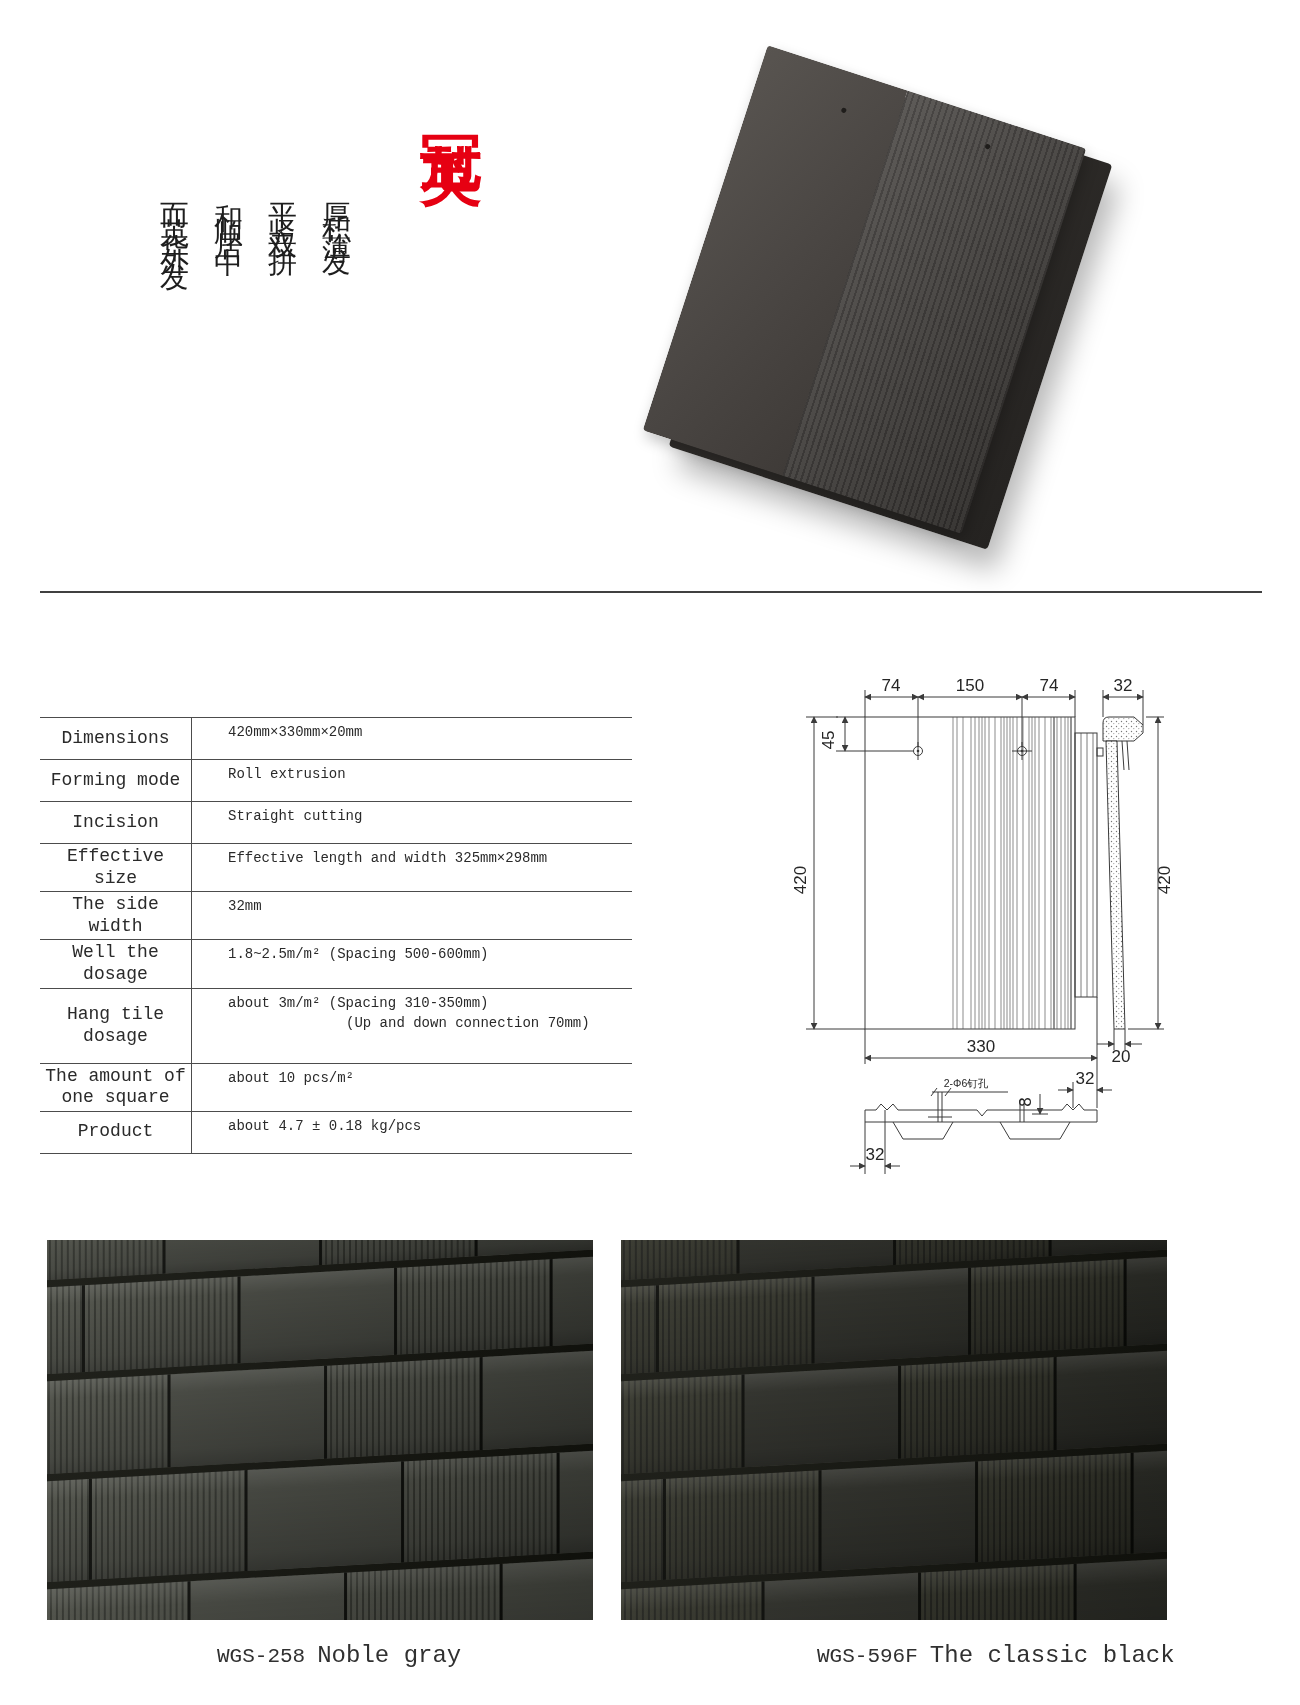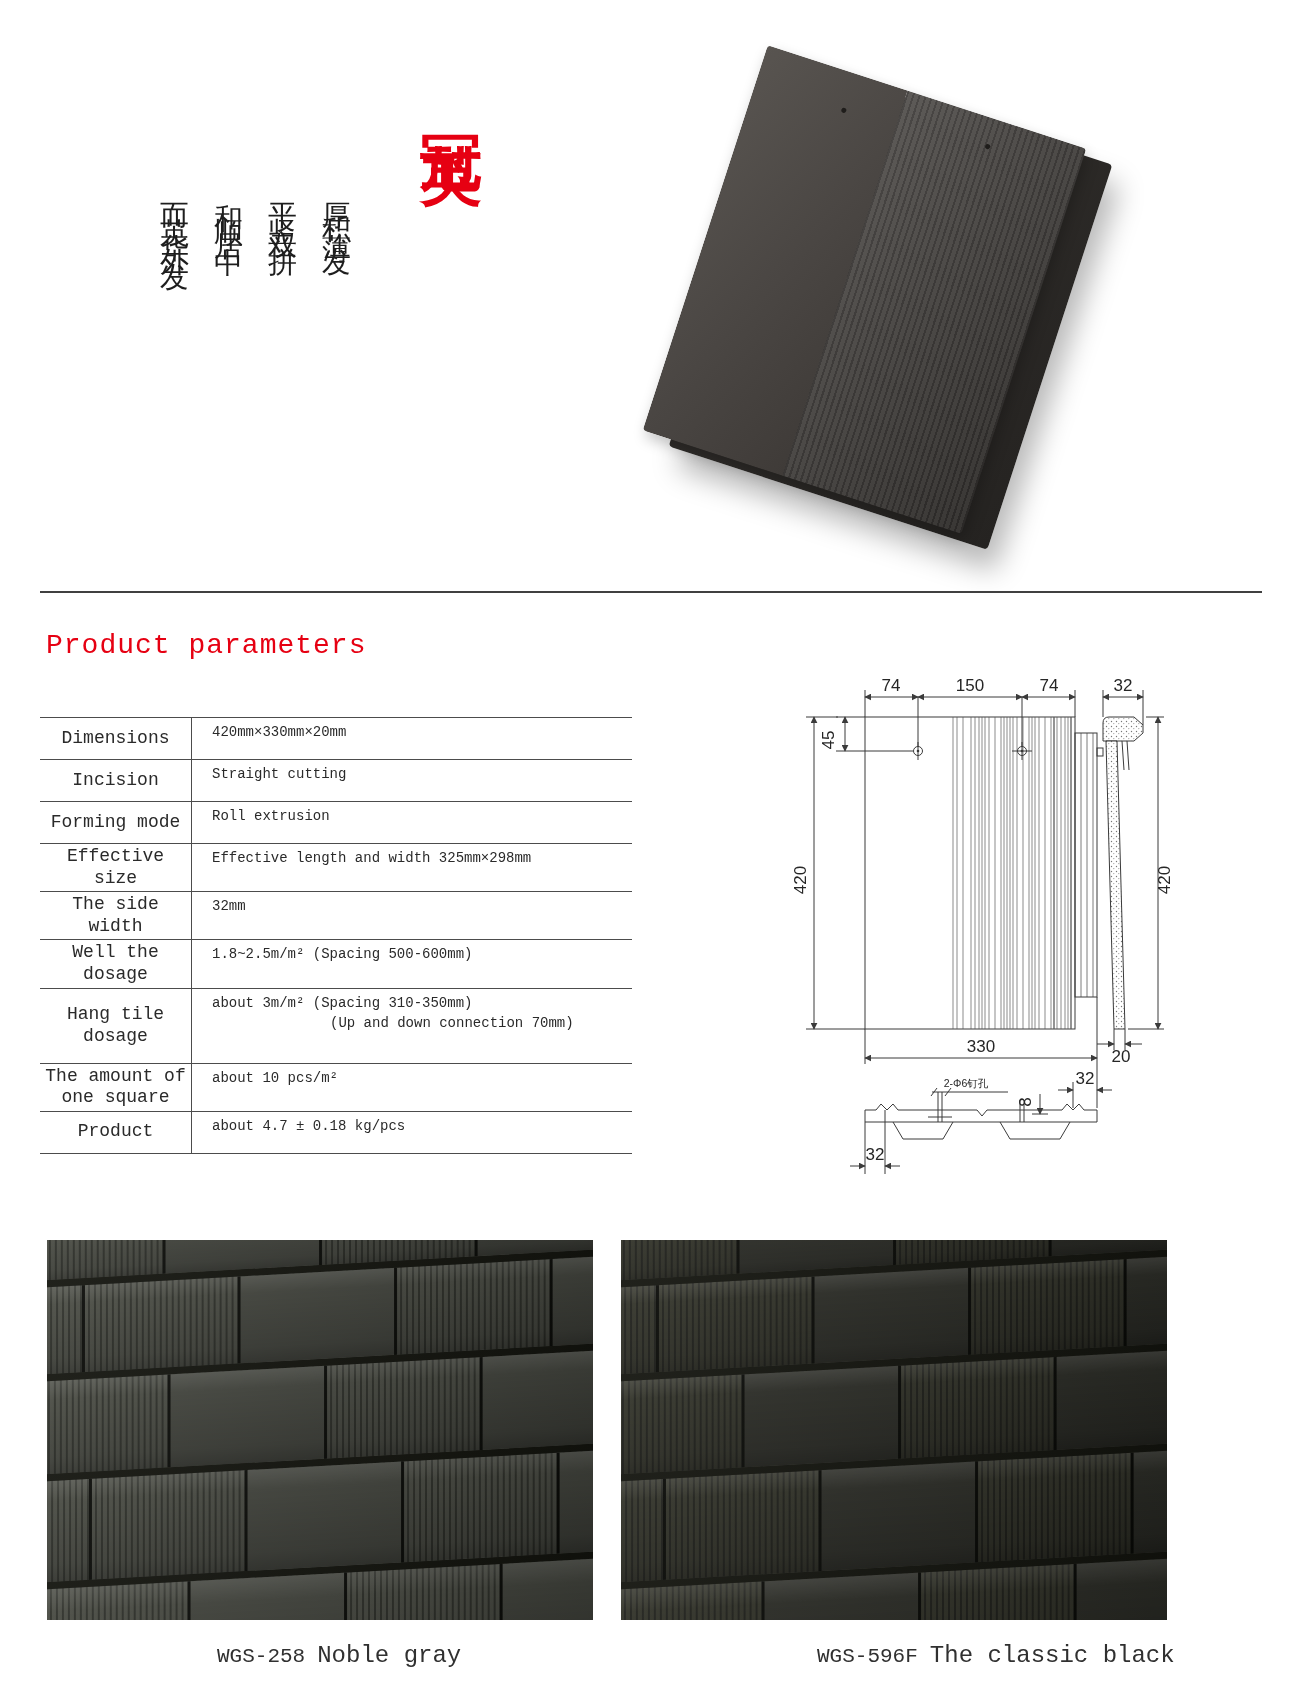--- a/index.html
+++ b/index.html
@@ -25,21 +25,21 @@
   .hole{position:absolute;width:5px;height:5px;border-radius:50%;background:#1f1d1b;}
   .hole.h1{left:27%;top:9%;}
   .hole.h2{left:71%;top:6.5%;}
 
   
   .divider{position:absolute;left:40px;top:591px;width:1222px;height:2px;background:#404040;}
   .section-heading{position:absolute;left:46px;top:630px;font-size:28px;letter-spacing:1px;}
 
   
   .params{position:absolute;left:40px;top:717px;width:592px;border-top:1.5px solid #4c4c4c;}
-  .t-row{display:flex;border-bottom:1.5px solid #4c4c4c;min-height:41px;}
+  .t-row{display:flex;border-bottom:1.5px solid #4c4c4c;min-height:41px;gap:16px;}
   .t-label{width:152px;border-right:1.5px solid #4c4c4c;display:flex;align-items:center;justify-content:center;
     text-align:center;font-size:18px;line-height:1.2;padding:2px 3px;box-sizing:border-box;}
   .t-value{flex:1;display:flex;flex-direction:column;justify-content:flex-start;font-size:14px;
     padding:4px 0 4px 20px;box-sizing:border-box;line-height:1.45;font-family:Liberation Mono, monospace;}
   .t-row.tall{min-height:74px;}
   .t-row.tall .t-value2{padding-left:118px;}
   .t-row.small-label .t-label{font-size:14.5px;}
 
   
   .drawing{position:absolute;left:730px;top:610px;}
@@ -89,39 +89,38 @@
     <div class="tile-under"></div>
     <div class="tile">
       <div class="tile-smooth"></div>
       <div class="tile-ribbed"></div>
       <div class="hole h1"></div>
       <div class="hole h2"></div>
     </div>
   </div>
 
   <div class="divider"></div>
-  <div class="section-heading" style="color: rgb(230, 0, 18);">Product parameters</div>
 
   <div class="params">
       <div class="t-row">
         <div class="t-label">Dimensions</div>
         <div class="t-value">
           <div>420mm×330mm×20mm</div>
         </div>
       </div>
       <div class="t-row">
+        <div class="t-label">Forming mode</div>
+        <div class="t-value">
+          <div>Roll extrusion</div>
+        </div>
+      </div>
+      <div class="t-row">
         <div class="t-label">Incision</div>
         <div class="t-value">
           <div>Straight cutting</div>
-        </div>
-      </div>
-      <div class="t-row">
-        <div class="t-label">Forming mode</div>
-        <div class="t-value">
-          <div>Roll extrusion</div>
         </div>
       </div>
       <div class="t-row">
         <div class="t-label">Effective size</div>
         <div class="t-value">
           <div>Effective length and width 325mm×298mm</div>
         </div>
       </div>
       <div class="t-row">
         <div class="t-label">The side width</div>

